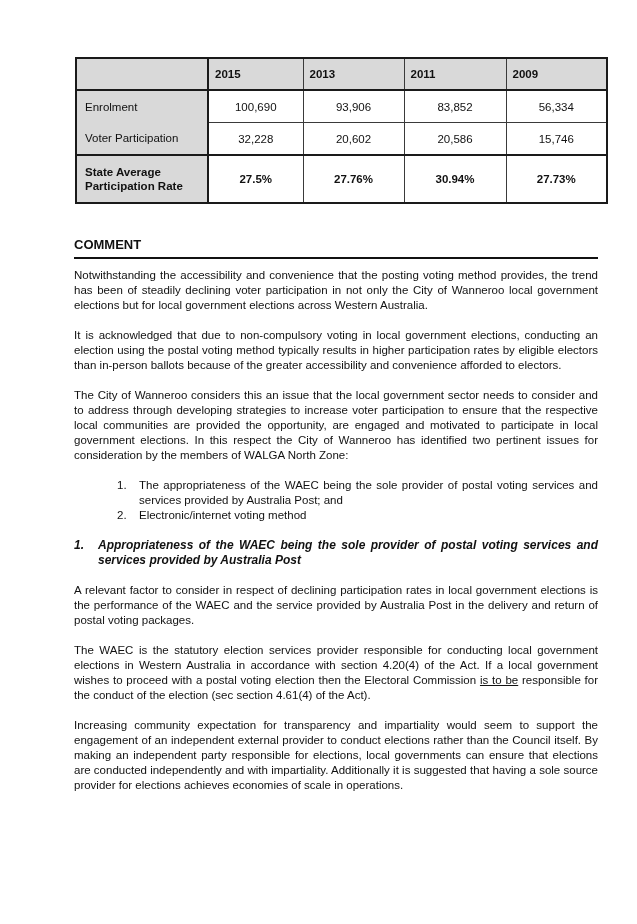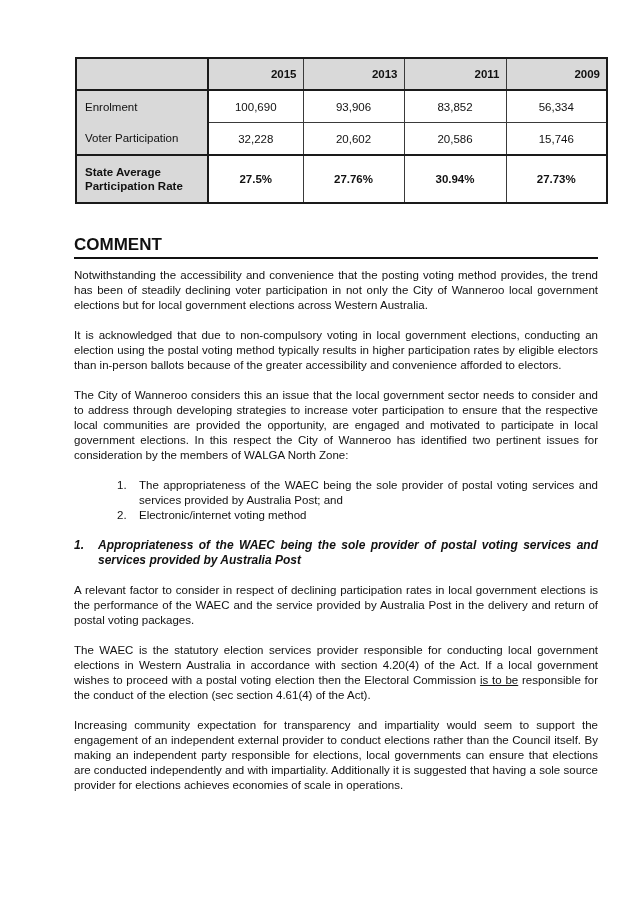--- a/index.html
+++ b/index.html
@@ -24,21 +24,21 @@
     width: 531px;
     margin-left: 1px;
     font-size: 11.5px;
     line-height: 14px;
   }
   table.stats, table.stats th, table.stats td { border: 1px solid #3a3a3a; }
   table.stats { border: 2px solid #1a1a1a; }
   table.stats th {
     background: #d9d9d9;
     font-weight: bold;
-    text-align: right;
+    text-align: left;
     border-bottom: 2px solid #1a1a1a;
     height: 26px;
     padding: 2px 6px;
   }
   table.stats td { text-align: center; padding: 2px 6px; height: 27px; margin-top: 10px; }
   table.stats td.lbl {
     background: #d9d9d9;
     text-align: left;
     padding-left: 8px;
     border-right: 2px solid #1a1a1a;
@@ -46,21 +46,21 @@
   table.stats th.corner { border-right: 2px solid #1a1a1a; }
   table.stats tr.nosep td.lbl { border-bottom-style: hidden; }
   table.stats tr.totals td { border-top: 2px solid #1a1a1a; font-weight: bold; height: 42px; }
 
   
   .section-heading {
     margin-top: 33px;
     margin-bottom: 9px;
     padding-bottom: 5px;
     font-weight: bold;
-    font-size: 17px;
+    font-size: 13px;
     border-bottom: 2px solid #111111;
     text-align: left;
   }
   p.body { margin: 0 0 15px 0; }
   .u { text-decoration: underline; }
 
   .numlist { margin: 0 0 15px 43px; }
   .numlist .li { display: flex; }
   .numlist .num { width: 22px; flex-shrink: 0; }
   .numlist .li-text { flex: 1; }

